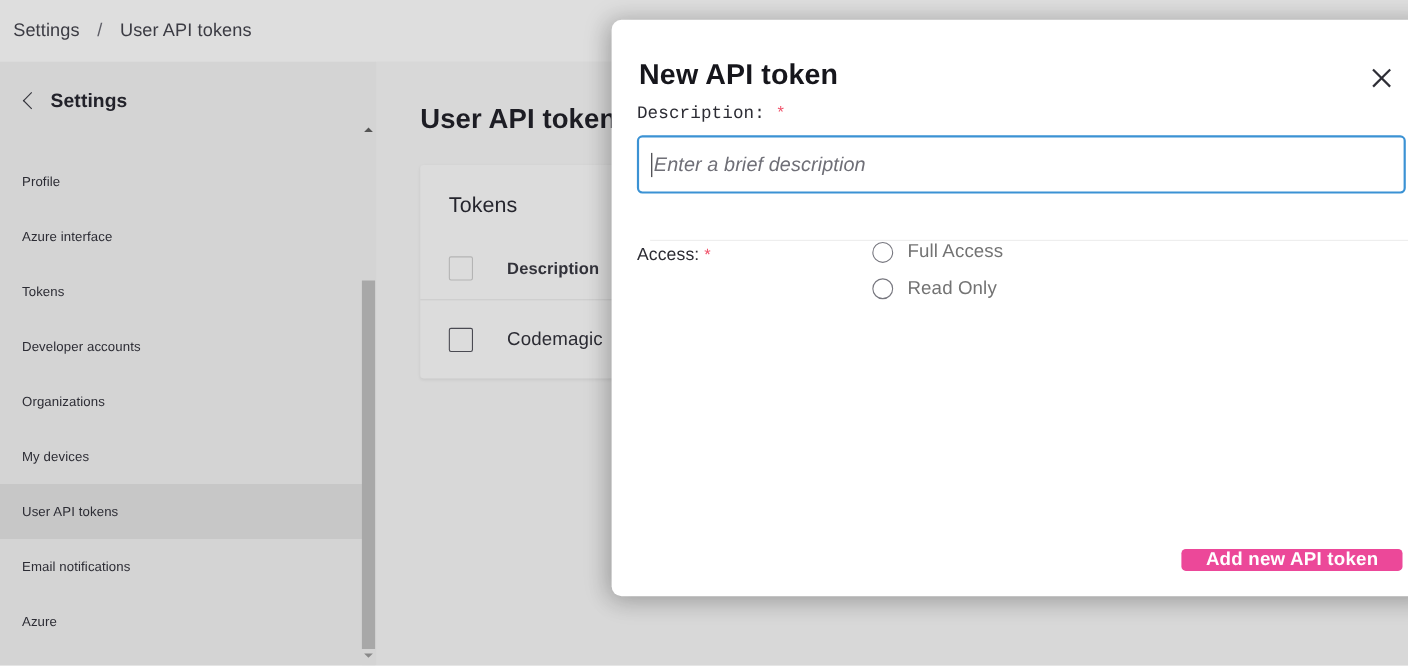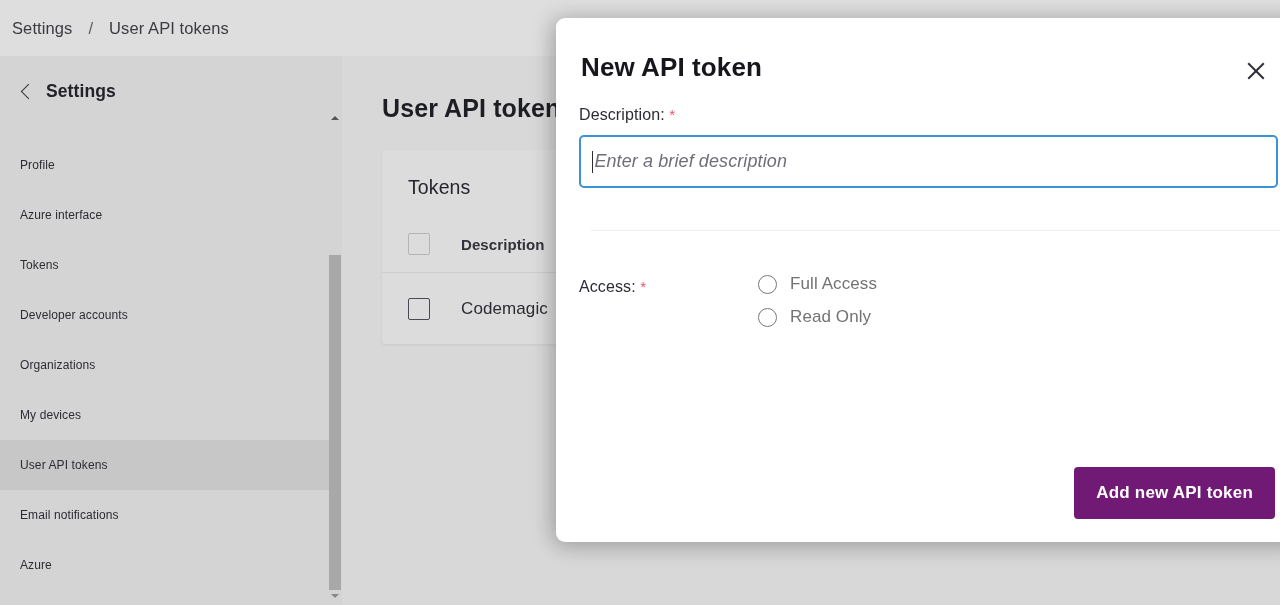--- a/index.html
+++ b/index.html
@@ -230,22 +230,23 @@
     background: #2e2e36;
   }
   .close-btn::before { transform: rotate(45deg); }
   .close-btn::after  { transform: rotate(-45deg); }
 
   .modal-body { padding: 0 23px 0 23px; }
 
   .field-label {
     font-size: 16px;
     color: #2c2c34;
-    margin-top: 18px;
-    letter-spacing: .1px;
+    margin-top: 6px;
+    letter-spacing: .1px;
+    font-family: Liberation Mono, monospace;
   }
   .req { color: #f0536b; font-size: 15px; }
 
   .text-input {
     margin-top: 11px;
     width: 699px; height: 53px;
     border: 2.2px solid #3b92d4;
     border-radius: 5px;
     background: #fff;
     display: flex;
@@ -266,22 +267,22 @@
   }
 
   .divider {
     margin: 42px 0 0 12px;
     width: 699px; height: 1px;
     background: #ededed;
   }
 
   .access-row {
     display: flex;
-    margin-top: 43px;
     padding-left: 0;
+    gap: 35px;
   }
   .access-label {
     font-size: 16px;
     color: #2c2c34;
     width: 179px;
     padding-top: 4px;
     letter-spacing: .1px;
   }
   .radio-group { display: flex; flex-direction: column; gap: 13px; }
   .radio-opt {
@@ -305,28 +306,28 @@
 
   .modal-footer {
     position: absolute;
     left: 0; bottom: 0;
     width: 745px;
     padding: 0 26px 23px 0;
     display: flex;
     justify-content: flex-end;
   }
   .primary-btn {
-    background: #701a75;
+    background: #ec4899;
     color: #fff;
     font-size: 17px;
     font-weight: bold;
     letter-spacing: .2px;
     border: none;
     border-radius: 4px;
-    padding: 16px 22px;
+    padding: 0 22px;
     cursor: pointer;
     font-family: "Liberation Sans", sans-serif;
   }
 </style>
 </head>
 <body>
 
 <div class="brand-blob"></div>
 
 <div class="breadcrumb-bar">

